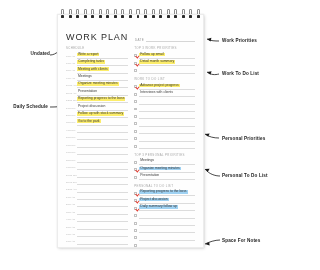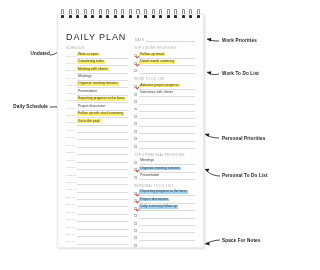--- a/index.html
+++ b/index.html
@@ -228,21 +228,21 @@
     <span>Space For Notes</span>
   </div>
   <svg class="leader" style="left:203px;top:234px;width:18px;height:12px;">
     <path d="M17,6 C12,6 6,8 2,10" stroke="#1c1c1c" stroke-width="0.8" fill="none"></path>
     <path d="M2,10 l4.2,-2 l0.4,3.6 z" fill="#1c1c1c"></path>
   </svg>
 
   <div class="page">
     <div class="page-inner">
 
-      <div class="title">DAILY PLAN</div>
+      <div class="title">WORK PLAN</div>
 
       <div class="date-wrap">
         <span class="date-lbl">DATE</span>
         <span class="date-line"></span>
       </div>
 
       <div class="cols">
 
         <div class="col-left">
           <div class="sec-head">SCHEDULE</div>

